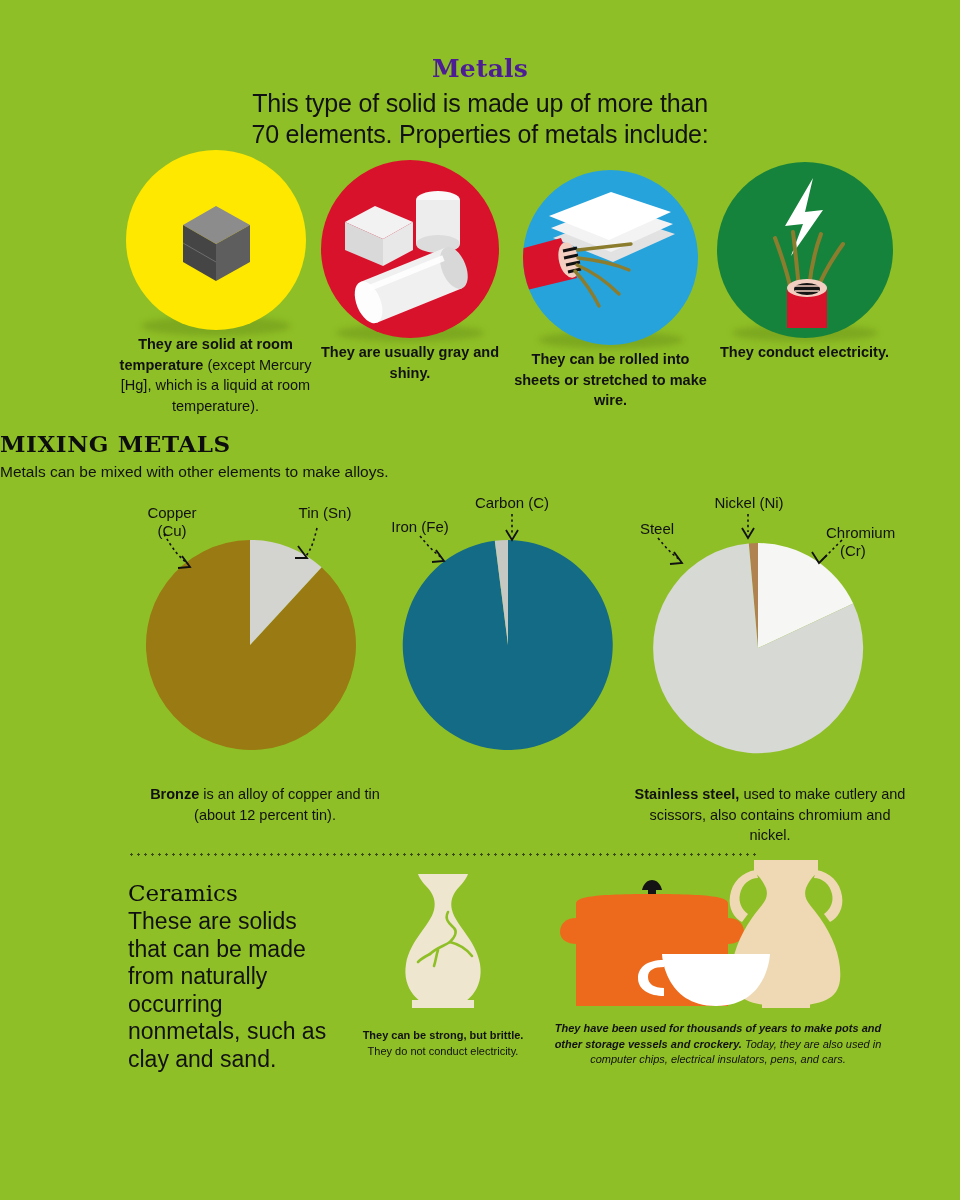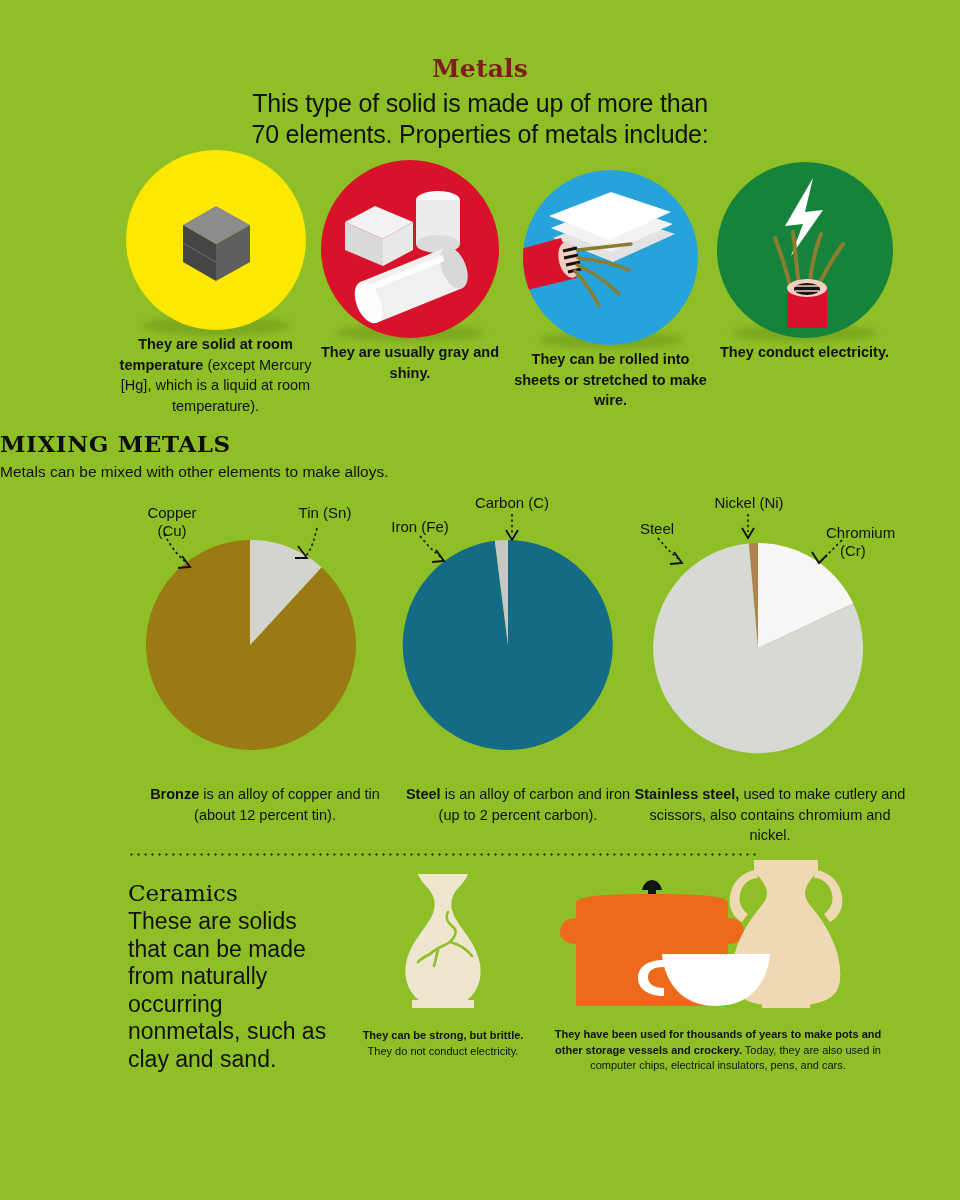--- a/index.html
+++ b/index.html
@@ -11,21 +11,21 @@
     overflow:hidden;
     position:relative;
   }
   .page{position:relative;width:960px;height:1200px;}
 
   
   .header{position:absolute;left:0;top:56px;width:960px;text-align:center;}
   .title-metals{
     font-family:"DejaVu Serif", serif;
     font-weight:bold;font-size:25px;letter-spacing:.2px;line-height:1;
-    color:#7f1d1d;
+    color:#4c1d95;
   }
   .subtitle{
     font-size:25px;line-height:1.22;font-weight:400;color:#111;margin-top:7px;
     letter-spacing:-.2px;
   }
 
   
   .props{position:absolute;left:0;top:150px;width:960px;height:300px;}
   .prop{position:absolute;text-align:center;}
   .circle-wrap{position:relative;width:100%;display:flex;justify-content:center;}
@@ -242,23 +242,20 @@
         </g>
         <path d="M58,50 L66,61 L54,62" fill="none" stroke="#111" stroke-width="1.8"></path>
 
         <g stroke="#111" stroke-width="1.6" fill="none" stroke-dasharray="2.4 3">
           <path d="M134,14 L134,34"></path>
         </g>
         <path d="M128,30 L134,40 L140,30" fill="none" stroke="#111" stroke-width="1.8"></path>
       </svg>
       <div class="lbl" style="left:-6px;top:18px;width:96px;">Iron (Fe)</div>
       <div class="lbl" style="left:78px;top:-6px;width:112px;">Carbon (C)</div>
-      <div class="pie-cap" style="padding:0 24px;">
-        <b>Steel</b><span> is an alloy of carbon and iron (up to 2 percent carbon).</span>
-      </div>
     </div>
 
     <div class="pieblock" style="left:620px;top:0;width:300px;">
       <svg width="300" height="270" viewBox="0 0 300 270" style="display:block">
         <g transform="translate(18,0)">
 
           <path d="M120,148 L110.8,43.6 A105,105 0 0 1 120,43 Z" fill="#B0824F"></path>
 
           <path d="M120,148 L120,43 A105,105 0 0 1 215.2,103.6 Z" fill="#F6F7F4"></path>
 
@@ -333,18 +330,18 @@
         <path d="M198,14 C184,16 174,26 172,40 C170,52 176,62 184,66 L190,58 C184,54 180,46 182,38 C184,28 192,22 200,22 Z" fill="#EED9B4"></path>
         <path d="M258,14 C272,16 282,26 284,40 C286,52 280,62 272,66 L266,58 C272,54 276,46 274,38 C272,28 264,22 256,22 Z" fill="#EED9B4"></path>
         <rect x="204" y="142" width="48" height="10" fill="#EED9B4"></rect>
       </g>
 
       <g>
         <path d="M104,98 L212,98 C212,98 210,150 158,150 C106,150 104,98 104,98 Z" fill="#FFFFFF"></path>
         <path d="M106,104 C88,104 80,112 80,122 C80,134 92,140 106,140 L106,132 C96,132 90,128 90,121 C90,114 96,111 106,111 Z" fill="#FFFFFF"></path>
       </g>
     </svg>
-    <div class="c-cap" style="margin-top:16px;padding:0 4px;">
+    <div class="c-cap" style="margin-top:10px;padding:0 4px;font-style:italic;">
       <b>They have been used for thousands of years to make pots and other storage vessels and crockery.</b><span> Today, they are also used in computer chips, electrical insulators, pens, and cars.</span>
     </div>
   </div>
 
 </div>
 
 </body></html>

